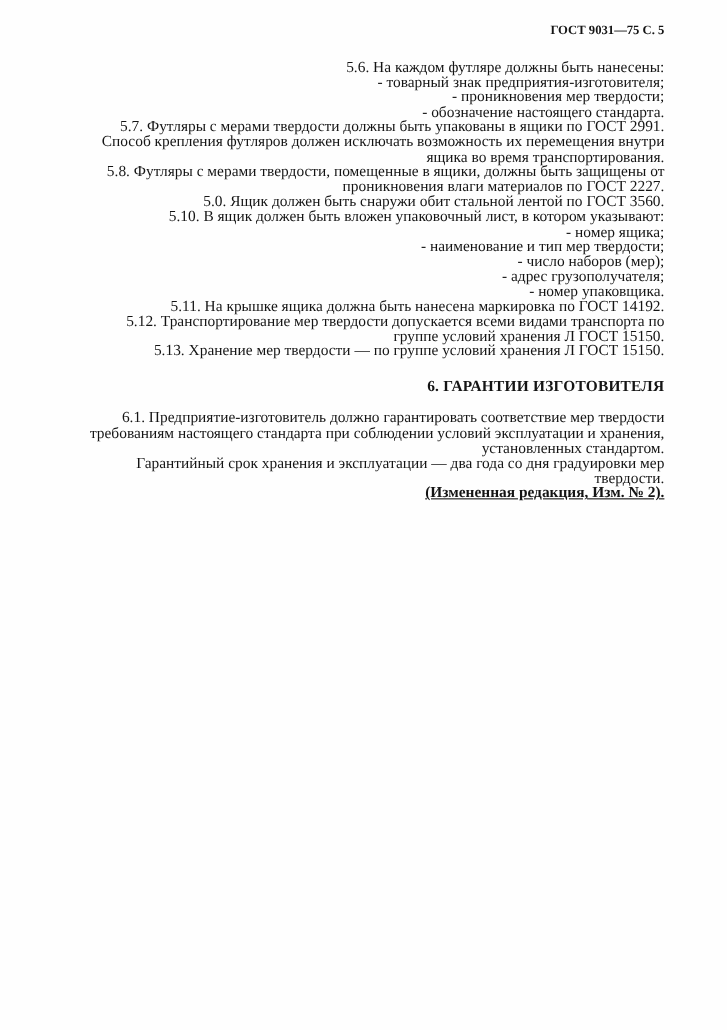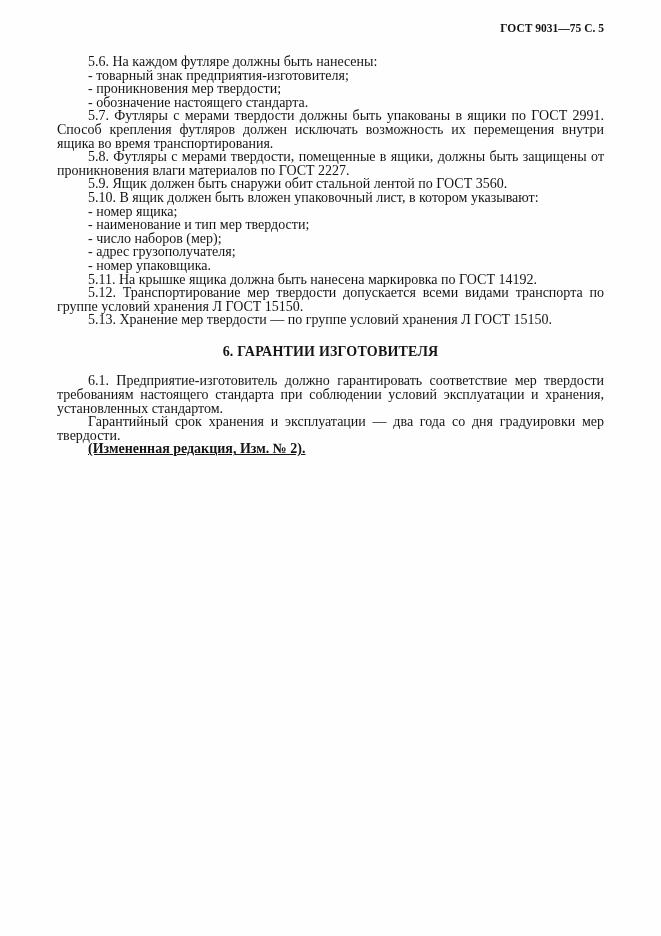--- a/index.html
+++ b/index.html
@@ -26,20 +26,21 @@
       margin: 0 0 20px 0;
     }
     .doc-body {
       font-size: 14px;
       line-height: 13.6px;
       text-align: justify;
     }
     .doc-body p {
       margin: 0;
       padding: 0;
+      text-align: right;
     }
     .para {
       text-indent: 31px;
     }
     .item {
       text-indent: 31px;
       text-align: left;
     }
     .heading {
       text-align: center;
@@ -61,21 +62,21 @@
   <div class="doc-header">ГОСТ 9031—75 С. 5</div>
 
   <div class="doc-body">
 
     <p class="para">5.6.  На каждом футляре должны быть нанесены:</p>
     <p class="item">- товарный знак предприятия-изготовителя;</p>
     <p class="item">- проникновения мер твердости;</p>
     <p class="item">- обозначение настоящего стандарта.</p>
     <p class="para">5.7.  Футляры с мерами твердости должны быть упакованы в ящики по ГОСТ 2991. Способ крепления футляров должен исключать возможность их перемещения внутри ящика во время транспортирования.</p>
     <p class="para">5.8.  Футляры с мерами твердости, помещенные в ящики, должны быть защищены от проникновения влаги материалов по ГОСТ 2227.</p>
-    <p class="para">5.9.  Ящик должен быть снаружи обит стальной лентой по ГОСТ 3560.</p>
+    <p class="para">5.0.  Ящик должен быть снаружи обит стальной лентой по ГОСТ 3560.</p>
     <p class="para">5.10.  В ящик должен быть вложен упаковочный лист, в котором указывают:</p>
     <p class="item">- номер ящика;</p>
     <p class="item">- наименование и тип мер твердости;</p>
     <p class="item">- число наборов (мер);</p>
     <p class="item">- адрес грузополучателя;</p>
     <p class="item">- номер упаковщика.</p>
     <p class="para">5.11.  На крышке ящика должна быть нанесена маркировка по ГОСТ 14192.</p>
     <p class="para">5.12.  Транспортирование мер твердости допускается всеми видами транспорта по группе условий хранения Л ГОСТ 15150.</p>
     <p class="para">5.13.  Хранение мер твердости — по группе условий хранения Л ГОСТ 15150.</p>
 

